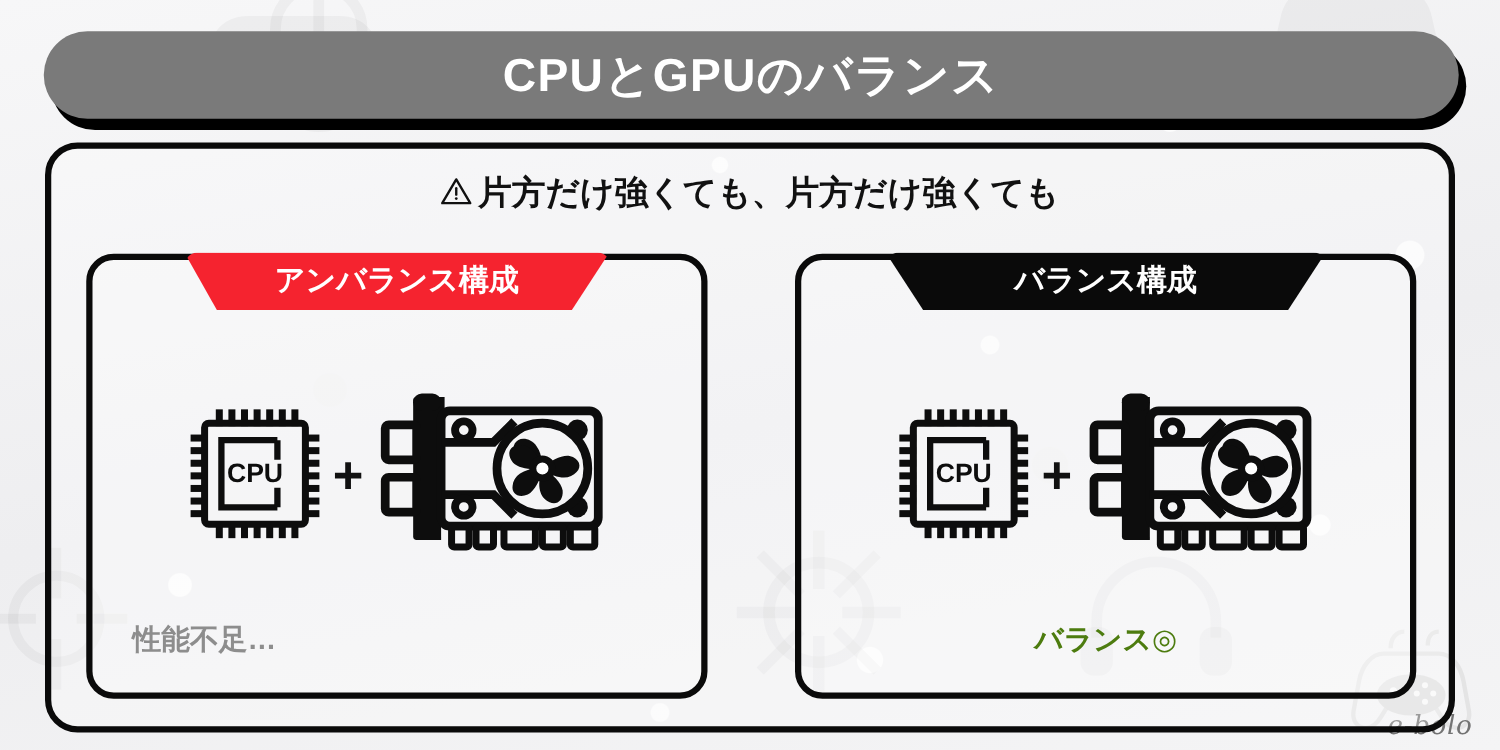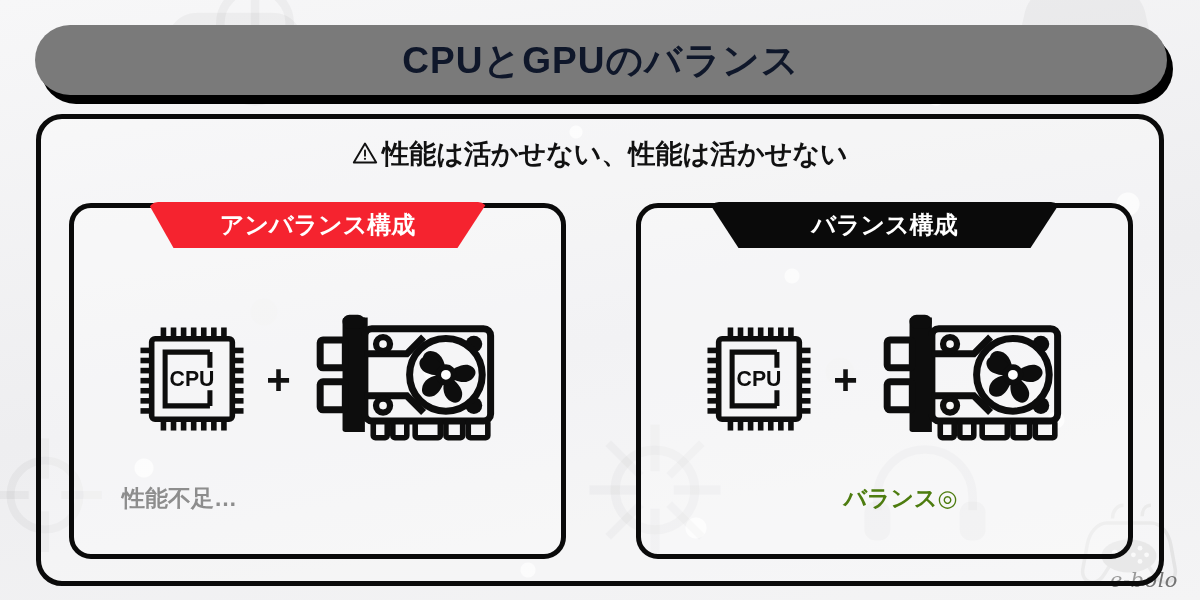--- a/index.html
+++ b/index.html
@@ -72,21 +72,21 @@
     top: 0;
     width: 1132px;
     height: 70px;
     background: #7a7a7a;
     border-radius: 35px;
     display: flex;
     align-items: center;
     justify-content: center;
   }
   .title-text {
-    color: #0f172a;
+    color: #ffffff;
     font-size: 37px;
     font-weight: bold;
     letter-spacing: 1px;
     line-height: 1;
     white-space: nowrap;
   }
 
   
   .panel {
     position: absolute;
@@ -178,42 +178,41 @@
   
   .hw-row {
     position: absolute;
     top: 96px;
     left: 0;
     width: 100%;
     height: 150px;
     display: flex;
     align-items: center;
     justify-content: center;
-    gap: 18px;
+    gap: 6px;
   }
   .plus-sign {
     font-size: 42px;
     font-weight: bold;
     color: #111;
     line-height: 1;
     margin-top: 2px;
   }
 
   .icon-cpu  { display: block; }
   .icon-gpu  { display: block; }
 
   
   .card-note {
     position: absolute;
-    bottom: 44px;
+    bottom: 31px;
     font-size: 23px;
     font-weight: bold;
     line-height: 1;
     white-space: nowrap;
-    margin-left: 16px;
   }
   .card-note--weak {
     left: 32px;
     color: #8d8d8d;
     font-weight: bold;
   }
   .card-note--good {
     left: 0;
     width: 100%;
     text-align: center;
@@ -290,21 +289,21 @@
   </div>
 </div>
 
 <div class="panel">
 
   <div class="subtitle">
     <svg class="warn-icon" width="26" height="24" viewBox="0 0 26 24">
       <path d="M13 2.5L24.2 21.5H1.8z" fill="none" stroke="#111" stroke-width="1.9" stroke-linejoin="round"></path>
       <path d="M13 9.5v5.2" stroke="#111" stroke-width="1.9" stroke-linecap="round"></path>
       <circle cx="13" cy="17.8" r="1.1" fill="#111"></circle>
-    </svg><span>性能は活かせない、性能は活かせない</span>
+    </svg><span>片方だけ強くても、片方だけ強くても</span>
   </div>
 
   <div class="cards">
 
     <div class="card">
 
       <div class="ribbon ribbon--unbalanced">
         <span class="ribbon-text">アンバランス構成</span>
       </div>
 

